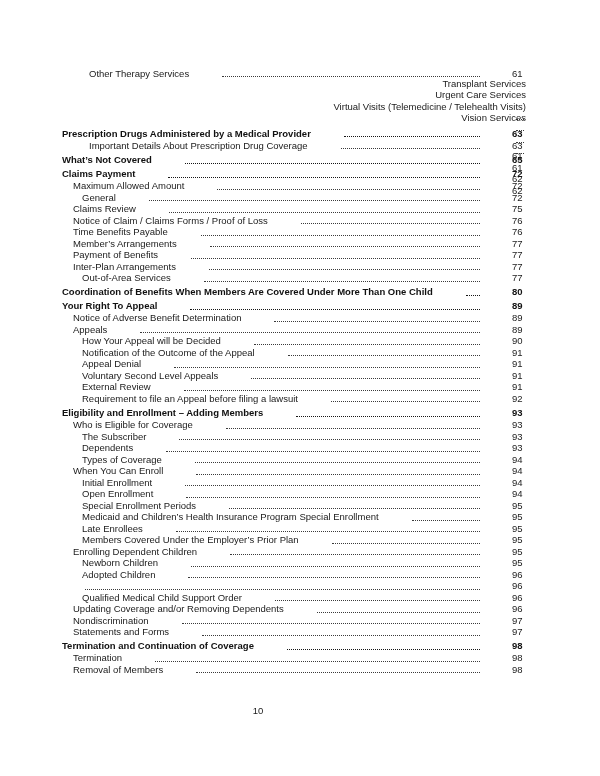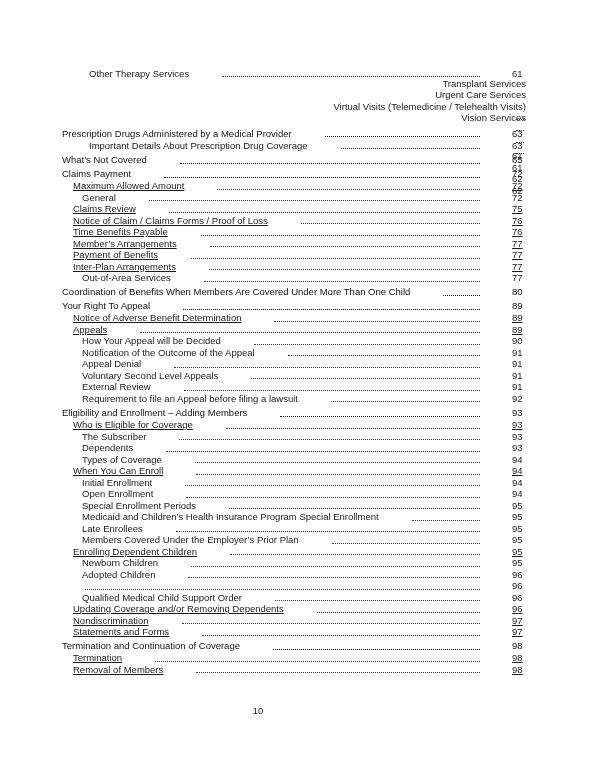--- a/index.html
+++ b/index.html
@@ -38,31 +38,31 @@
     min-width: 8px;
     border-bottom: 1.6px dotted #3a3a3a;
     margin: 0 2px 1.5px 3px;
   }
   .toc-row .pn {
     flex: 0 0 auto;
     min-width: 14px;
     line-height: 10px;
   }
   .toc-row.bold {
-    font-weight: normal;
+    font-weight: bold;
     color: #111;
     margin: 2.5px 0 0.8px 0;
   }
   .toc-row.bold .leader {
     border-bottom: 1.9px dotted #161616;
     margin-bottom: 1.2px;
   }
   
   .lv0 { padding-left: 0; }
-  .lv1 { padding-left: 11px; text-decoration: underline; }
+  .lv1 { padding-left: 11px; }
   .lv2 { padding-left: 16px; flex-direction: column; }
   .lv3 { padding-left: 20px; }
   .lv4 { padding-left: 27px; }
 
   .page-footer {
     position: absolute;
     top: 706px;
     left: 0;
     width: 516px;
     text-align: center;

